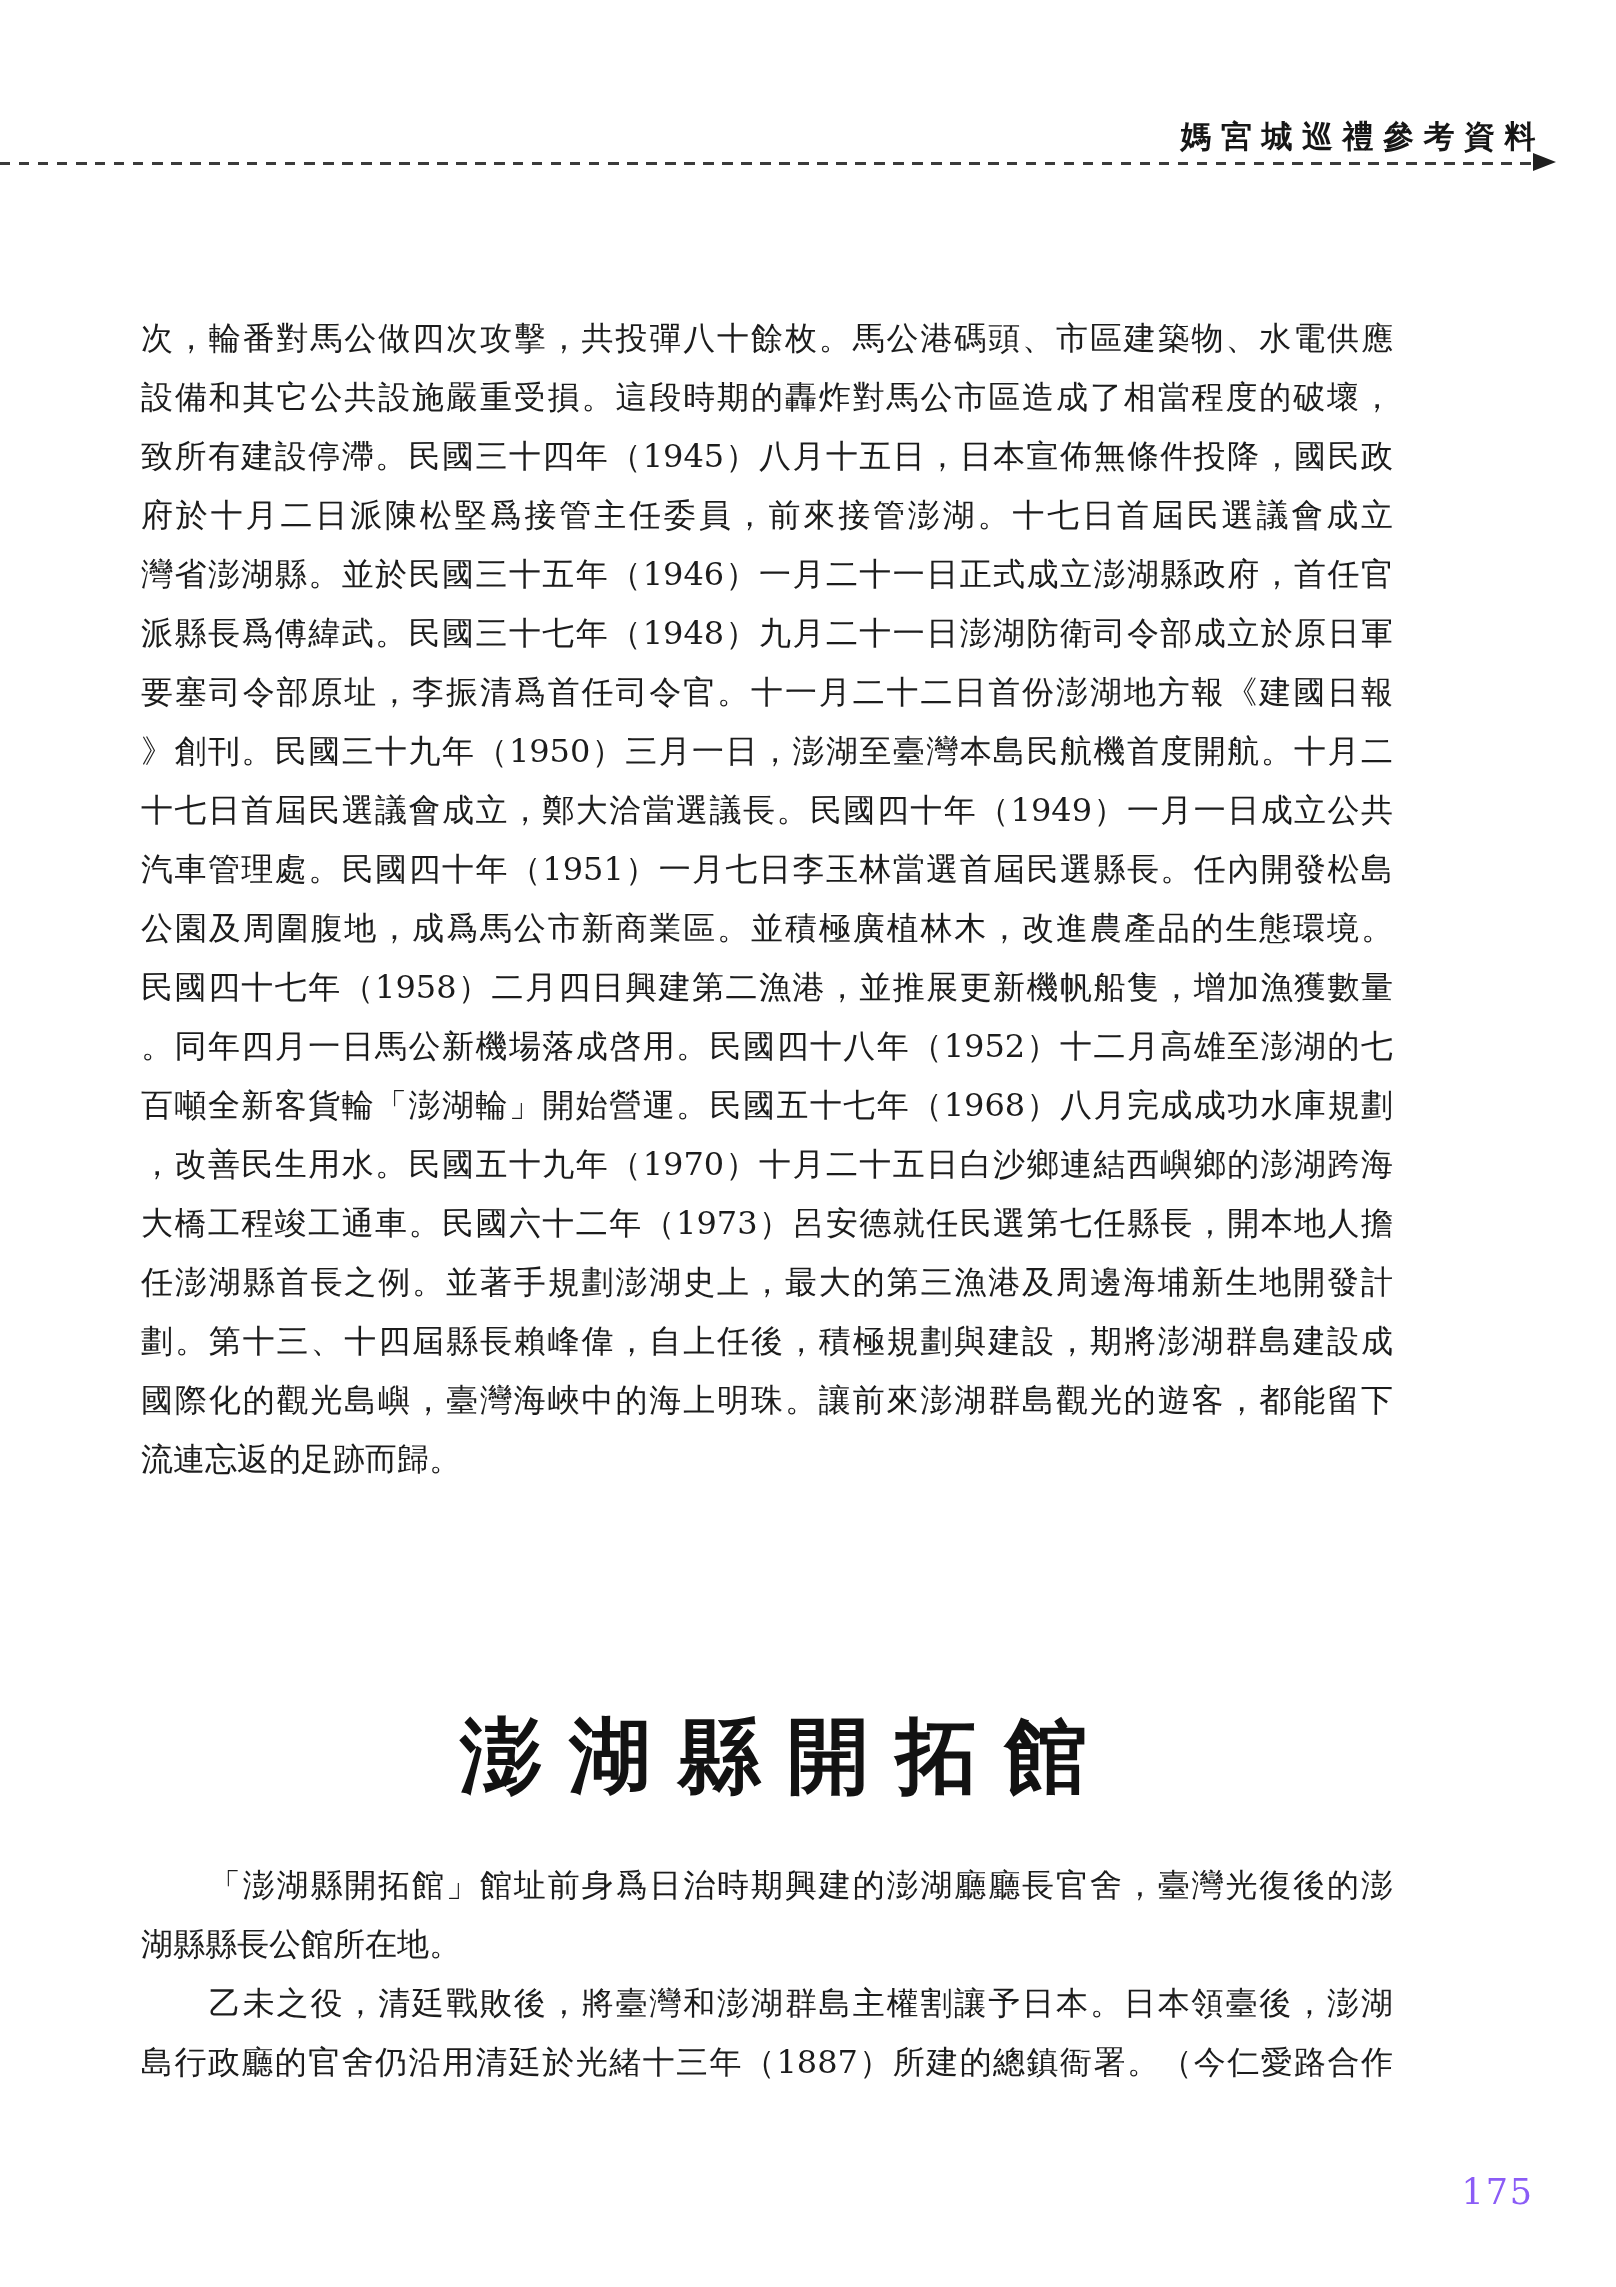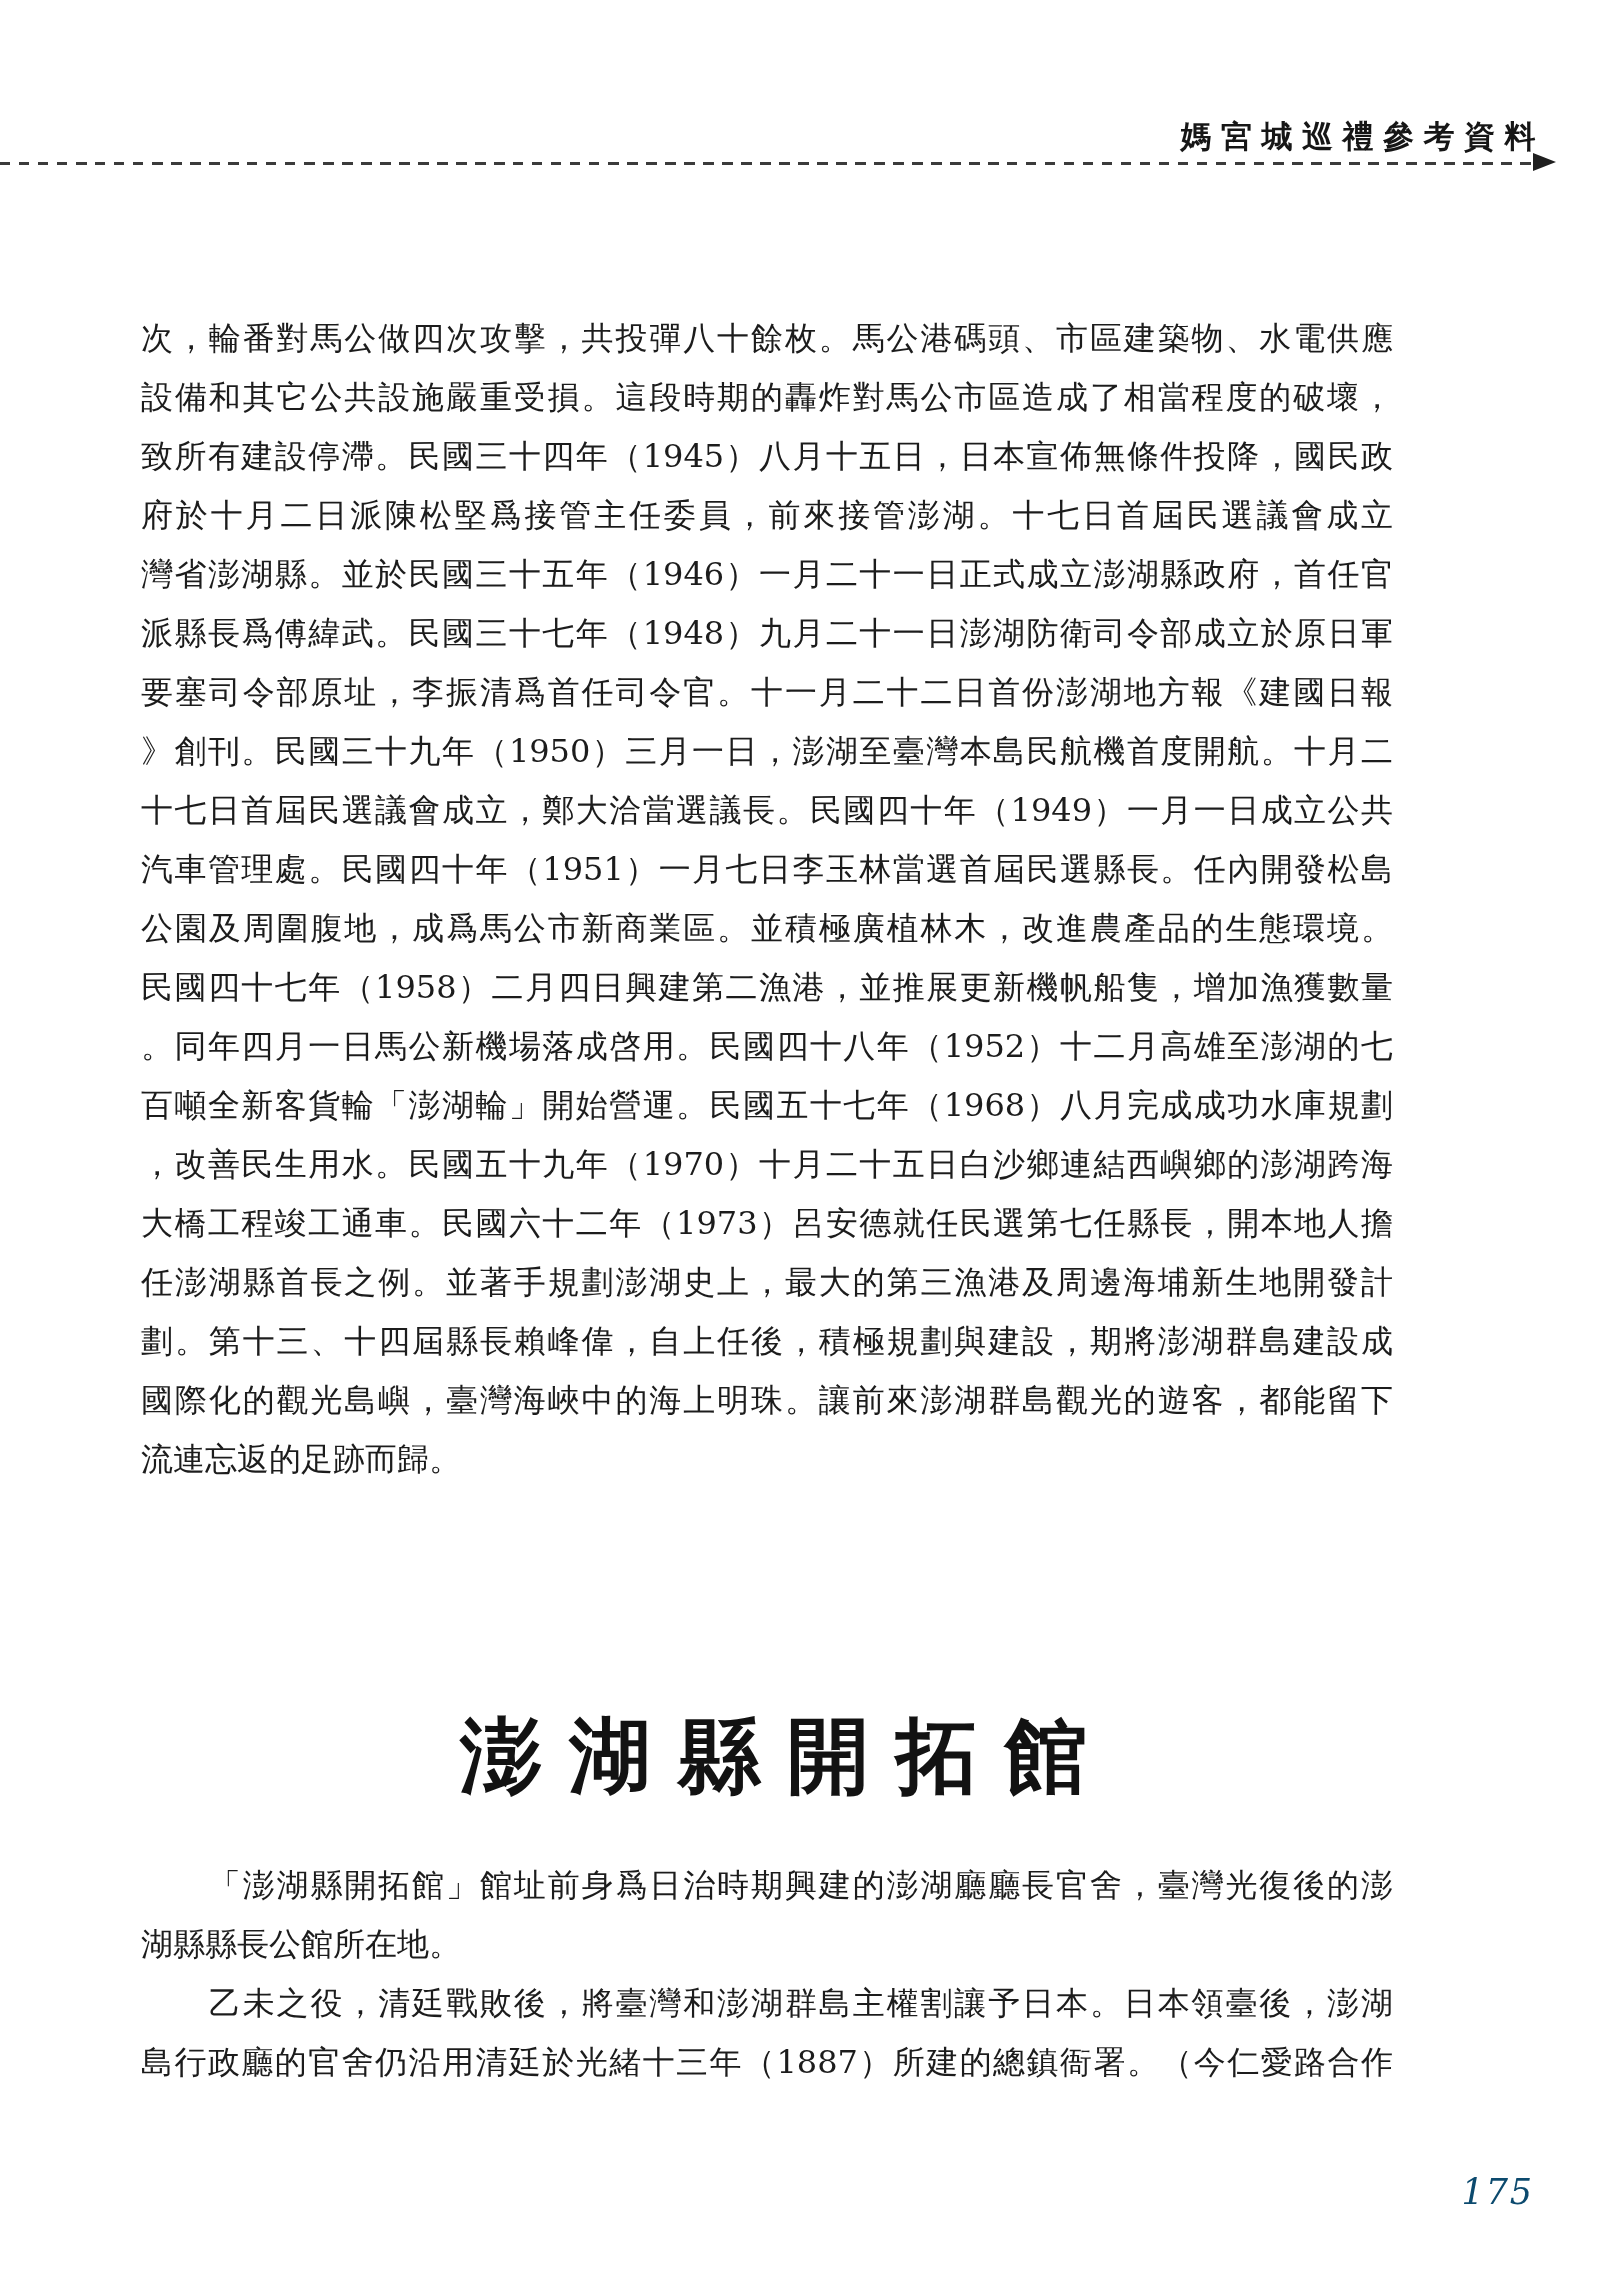--- a/index.html
+++ b/index.html
@@ -46,21 +46,21 @@
     position:absolute;top:1701px;left:0;width:1547px;
     text-align:center;
     font-family:"DejaVu Serif","Liberation Serif",serif;
     font-weight:bold;font-size:82px;line-height:109px;
     letter-spacing:27px;text-indent:27px;color:#121212;
     margin:0;
   }
   
   .page-number{
     position:absolute;top:2172px;right:83px;
-    font-size:35px;letter-spacing:1.9px;color:#0c4a6e;font-style:italic;
+    font-size:35px;letter-spacing:1.9px;color:#8b5cf6;
   }
 </style>
 </head>
 <body>
 
 <div class="header-title">媽宮城巡禮參考資料</div>
 <div class="dashed-rule"></div>
 <div class="rule-arrow"></div>
 
 <div id="para1" class="para">

